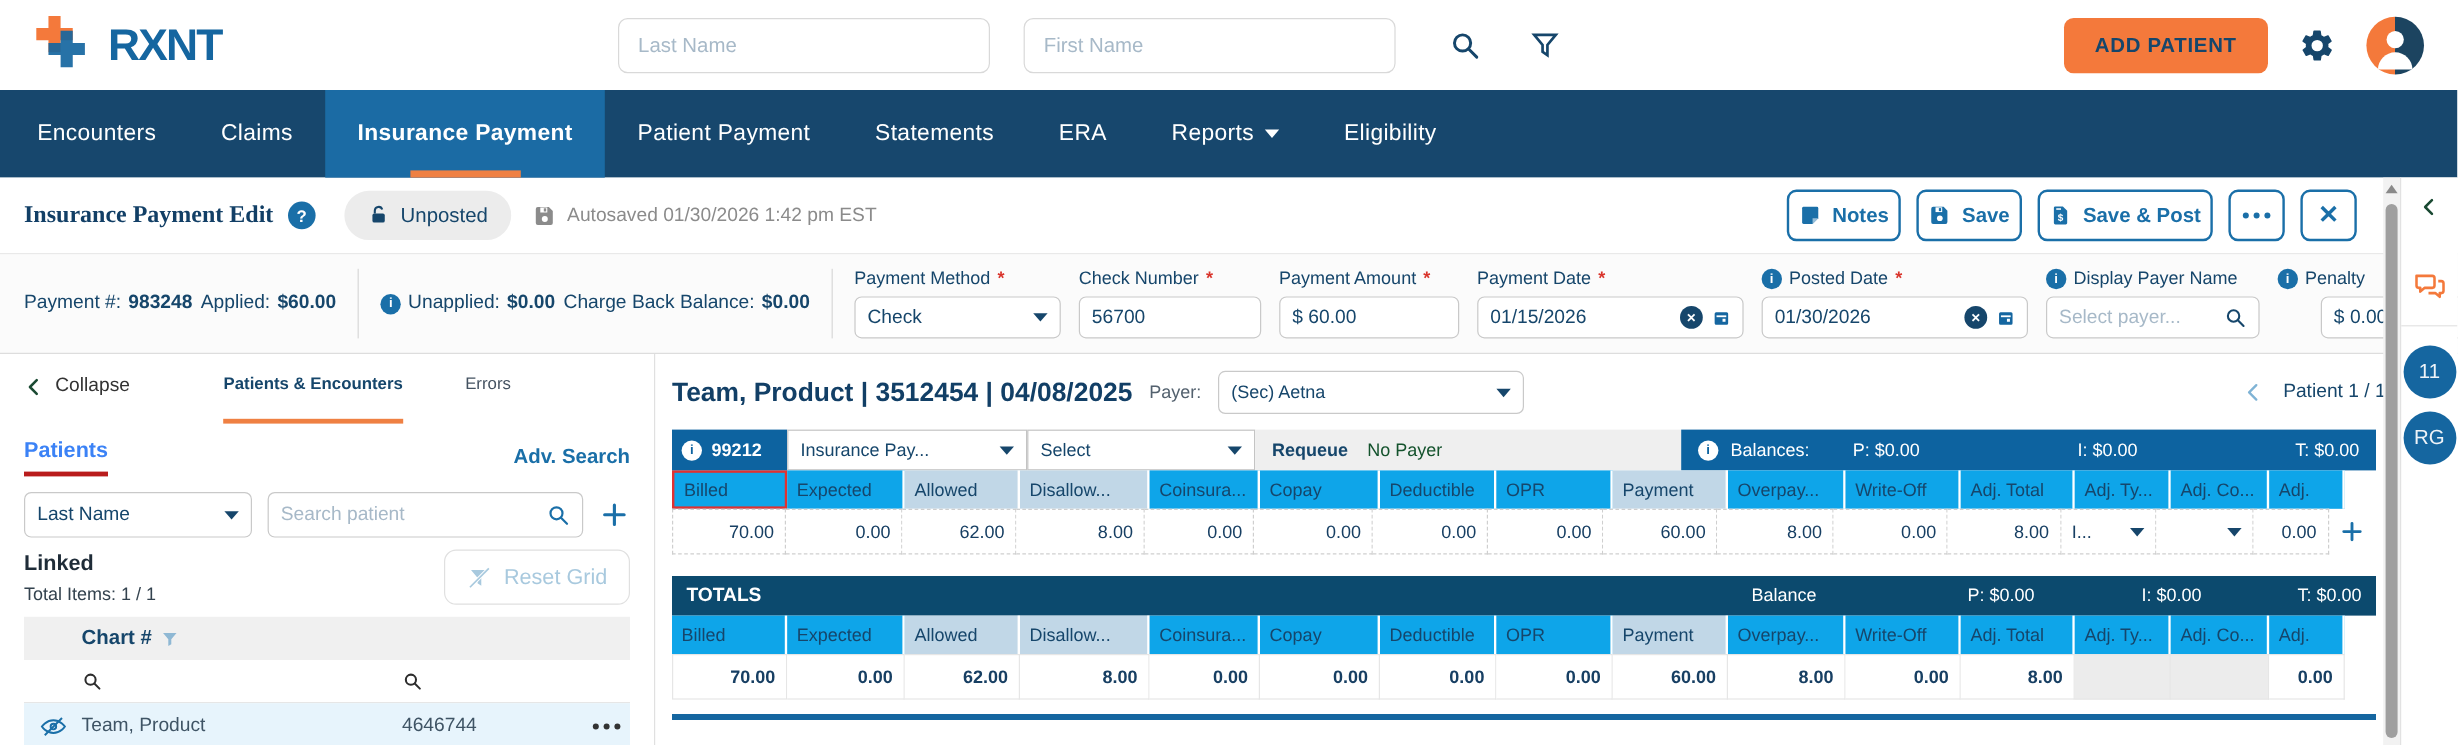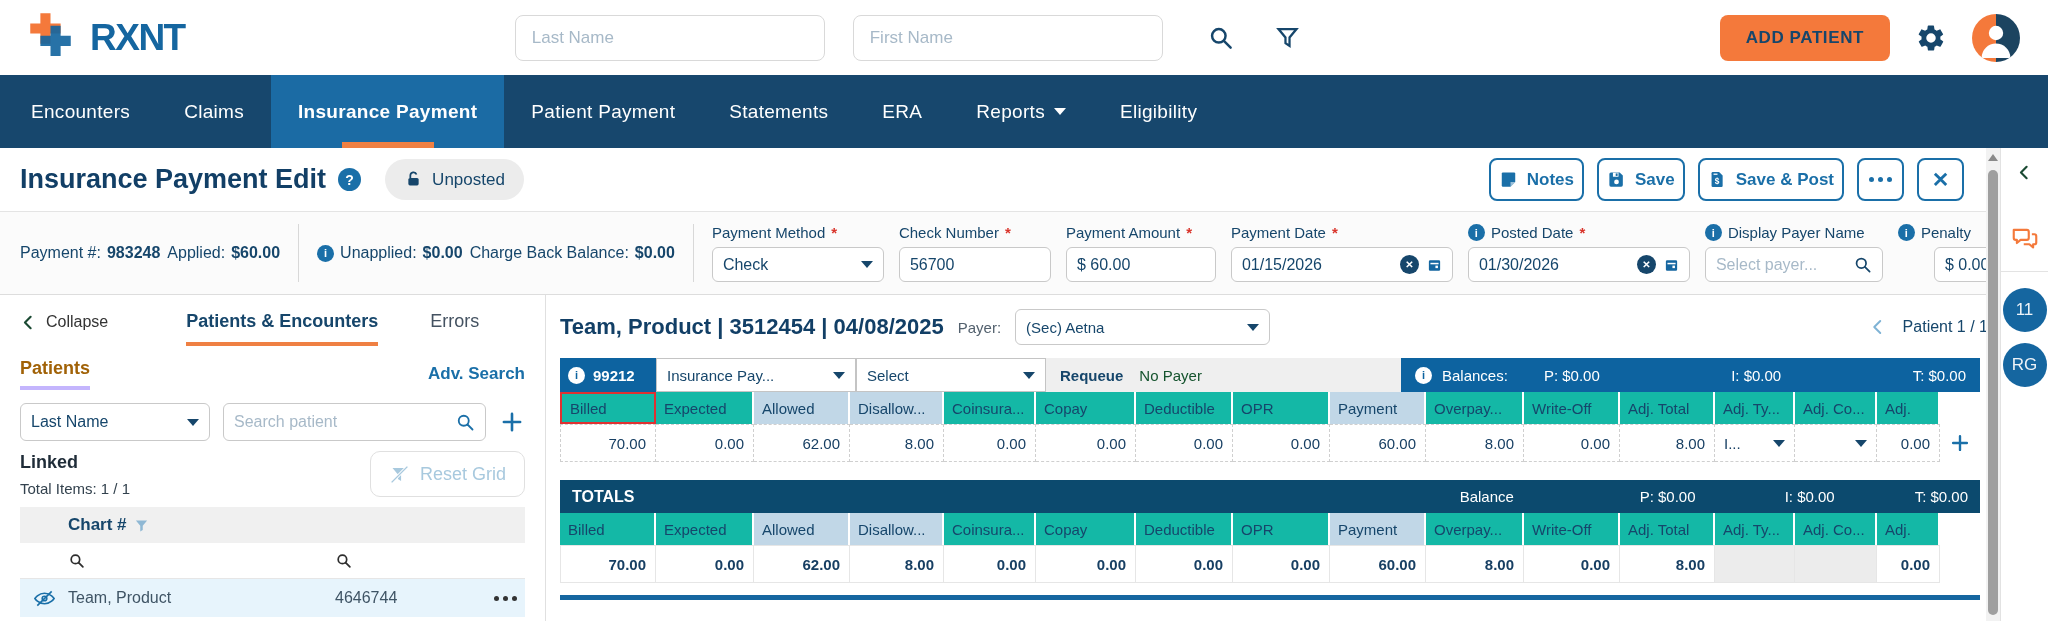--- a/index.html
+++ b/index.html
@@ -21,21 +21,21 @@
 
   
   .nav { height:73px; background:#17476d; display:flex; align-items:stretch; padding:0 4px; }
   .nav-item { display:flex; align-items:center; gap:9px; padding:0 27px; color:#fff; font-size:19px; letter-spacing:.3px; position:relative; cursor:pointer; }
   .nav-item.active { background:#1b6ba4; font-weight:bold; }
   .nav-item.active::after { content:""; position:absolute; left:50%; transform:translateX(-50%); bottom:0; width:92px; height:6px; background:#ef8043; }
   .navcaret { width:0; height:0; border-left:6px solid transparent; border-right:6px solid transparent; border-top:7px solid #fff; }
 
   
   .pagehead { height:64px; display:flex; align-items:center; padding:0 84px 0 20px; border-bottom:1px solid #e4e4e4; background:#fff; }
-  .pg-title { font-size:27px; font-weight:bold; color:#123f66; }
+  .pg-title { font-size:20px; font-weight:bold; color:#123f66;font-family:Liberation Serif, serif; }
   .help-dot { width:23px; height:23px; border-radius:50%; background:#1a6fa8; color:#fff; font-size:14px; font-weight:bold; display:flex; align-items:center; justify-content:center; margin-left:12px; }
   .status-pill { margin-left:24px; background:#ececec; border-radius:21px; height:41px; display:flex; align-items:center; gap:9px; padding:0 19px; font-size:17px; color:#16466b; }
   .autosave { display:flex; align-items:center; gap:9px; margin-left:18px; color:#8b8b8b; font-size:16px; }
   .ph-buttons { margin-left:auto; display:flex; gap:13px; align-items:center; }
   .btn { display:flex; align-items:center; gap:9px; height:43px; padding:0 8px; border:2px solid #1a6fa8; border-radius:8px; background:#fff; color:#1a6fa8; font-size:17px; font-weight:bold; font-family:inherit; cursor:pointer; }
   .btn.square { width:47px; justify-content:center; padding:0; }
   .dots { display:flex; gap:4px; }
   .dots i { width:5px; height:5px; border-radius:50%; background:#1a6fa8; }
 
   
@@ -55,24 +55,24 @@
   .info-dot { width:17px; height:17px; border-radius:50%; background:#1a6fa8; color:#fff; font-size:11px; font-weight:bold; display:flex; align-items:center; justify-content:center; flex-shrink:0; }
   .info-dot.inv { background:#fff; color:#0d63a0; }
 
   
   .content { display:flex; height:326px; }
   .leftpanel { width:546px; border-right:1px solid #e0e0e0; padding:16px 20px 0; flex-shrink:0; background:#fff; }
   .lp-row1 { display:flex; align-items:flex-start; gap:0; }
   .collapse { display:flex; align-items:center; gap:9px; font-size:16px; color:#333; cursor:pointer; padding-top:2px; }
   .dkgreen { color:#1b4a33; }
   .lp-tabs { display:flex; gap:52px; margin-left:78px; }
-  .tab { font-size:18px; color:#445261; padding-bottom:10px; cursor:pointer; }
+  .tab { font-size:14px; color:#445261; padding-bottom:22px; cursor:pointer; }
   .tab.active { font-weight:bold; color:#16466b; border-bottom:4px solid #ef8043; }
   .lp-row2 { display:flex; align-items:center; margin-top:12px; }
-  .patients-h { font-size:18px; font-weight:bold; color:#a16207; border-bottom:4px solid #c4b5fd; padding-bottom:7px; }
+  .patients-h { font-size:18px; font-weight:bold; color:#3b82f6; border-bottom:4px solid #b91c1c; padding-bottom:7px; }
   .adv-search { margin-left:auto; font-size:17px; font-weight:bold; color:#1a6fa8; cursor:pointer; }
   .lp-row3 { display:flex; gap:13px; margin-top:13px; align-items:center; }
   .lp-select { width:190px; height:38px; }
   .lp-search { flex:1; height:38px; }
   .plus-ic { color:#1a6fa8; cursor:pointer; display:flex; }
   .lp-row4 { display:flex; margin-top:10px; align-items:center; }
   .linked-h { font-size:18px; font-weight:bold; color:#1f2c38; }
   .total-items { font-size:15px; color:#33424e; margin-top:7px; }
   .reset-grid { margin-left:auto; border:1px solid #e0e0e0; border-radius:10px; height:46px; padding:0 18px; display:flex; align-items:center; gap:10px; color:#a8c9de; font-size:18px; background:#fff; font-family:inherit; }
   .lp-table { margin-top:10px; }
@@ -100,32 +100,32 @@
   .g-dd { display:flex; align-items:center; padding:0 10px; border:1px solid #c4c4c4; background:#fff; font-size:15px; color:#16466b; cursor:pointer; }
   .g-dd1 { width:200px; }
   .g-dd2 { width:190px; }
   .g-requeue { width:355px; background:#efefef; display:flex; align-items:center; gap:16px; padding:0 14px; font-size:15px; }
   .g-requeue .rq { color:#16466b; font-weight:bold; }
   .g-requeue .np { color:#14532d;text-align:right; }
   .g-balances { flex:1; background:#0d63a0; color:#fff; display:flex; align-items:center; font-size:15px; padding:0 14px; gap:10px; }
   .bal-spread { flex:1; display:flex; justify-content:space-between; padding-left:26px; }
 
   .ghr { display:flex; height:32px; }
-  .gh { background:#14b8a6; font-size:15px; color:#16466b; display:flex; align-items:center; padding:0 8px; border-right:2px solid #fff; }
+  .gh { background:#0ea5e9; font-size:15px; color:#16466b; display:flex; align-items:center; padding:0 8px; border-right:2px solid #fff; }
   .gh.dark { background:#c1d7e7; }
   .gh.focus { border:2px solid #e03131; }
   .gvr { display:flex; height:38px; align-items:stretch; }
   .gv { display:flex; align-items:center; justify-content:flex-end; padding:0 9px; font-size:15px; color:#173f63; border:1px dashed #cfcfcf; border-left:none; background:#fff; }
   .gv.first { border-left:1px dashed #cfcfcf; }
   .gv.solid { border:1px solid #e6e6e6; border-left:none; font-weight:bold; }
   .gv.solid.first { border-left:1px solid #e6e6e6; }
   .gv.disabled { background:#ececec; }
   .gv.dd { justify-content:flex-start; cursor:pointer; }
   .gv .caret { border-top-color:#16466b; }
-  .w0{width:96px;} .w1{width:98px;} .w2{width:96px;} .w3{width:94px;} .w4{width:92px;}
+  .w0{width:96px;} .w1{width:98px;} .w2{width:96px;} .w3{width:108px;} .w4{width:92px;}
   .w5{width:100px;} .w6{width:97px;} .w7{width:97px;} .w8{width:96px;} .w9{width:98px;}
   .w10{width:96px;} .w11{width:95px;} .w12{width:80px;} .w13{width:82px;} .w14{width:63px;}
   .plusbox { width:40px; display:flex; align-items:center; justify-content:center; color:#1a6fa8; cursor:pointer; }
 
   .totals { margin-top:18px; width:1420px; }
   .tot-bar { height:33px; background:#0c4a6e; color:#fff; display:flex; align-items:center; padding:0 12px; font-size:15px; }
   .tot-label { font-weight:bold; font-size:16px; }
   .tot-group { margin-left:auto; display:flex; align-items:center; }
   .tg-bal { width:180px; }
   .tg-p { width:145px; }
@@ -203,20 +203,29 @@
 
   <div class="pagehead">
     <span class="pg-title">Insurance Payment Edit</span>
     <span class="help-dot">?</span>
     <span class="status-pill">
       <svg width="19" height="19" viewBox="0 0 24 24">
           <path d="M8 10V7a4 4 0 0 1 7.8-1.2" fill="none" stroke="#16466b" stroke-width="2.2"></path>
           <rect x="5.5" y="10" width="13" height="9.5" rx="2" fill="#16466b"></rect>
         </svg>
       <span>Unposted</span>
+    </span>
+    <span class="autosave">
+      <svg width="20" height="20" viewBox="0 0 24 24">
+          <path fill="#8b8b8b" d="M5 3h11l4 4v12a2 2 0 0 1-2 2H5a2 2 0 0 1-2-2V5a2 2 0 0 1 2-2z"></path>
+          <rect x="7.5" y="3.5" width="7" height="5" fill="#fff"></rect>
+          <rect x="11" y="4.3" width="2.4" height="3.2" fill="#8b8b8b"></rect>
+          <circle cx="12" cy="15" r="3" fill="#fff"></circle>
+        </svg>
+      <span>Autosaved 01/30/2026 1:42 pm EST</span>
     </span>
     <div class="ph-buttons">
       <button class="btn">
         <svg width="19" height="19" viewBox="0 0 24 24">
             <path fill="#1a6fa8" d="M5 3h14a1.5 1.5 0 0 1 1.5 1.5V15l-6 6H5A1.5 1.5 0 0 1 3.5 19.5v-15A1.5 1.5 0 0 1 5 3z"></path>
             <path d="M14.5 21v-6h6z" fill="#fff" opacity=".55"></path>
           </svg>
         <span>Notes</span>
       </button>
       <button class="btn">

